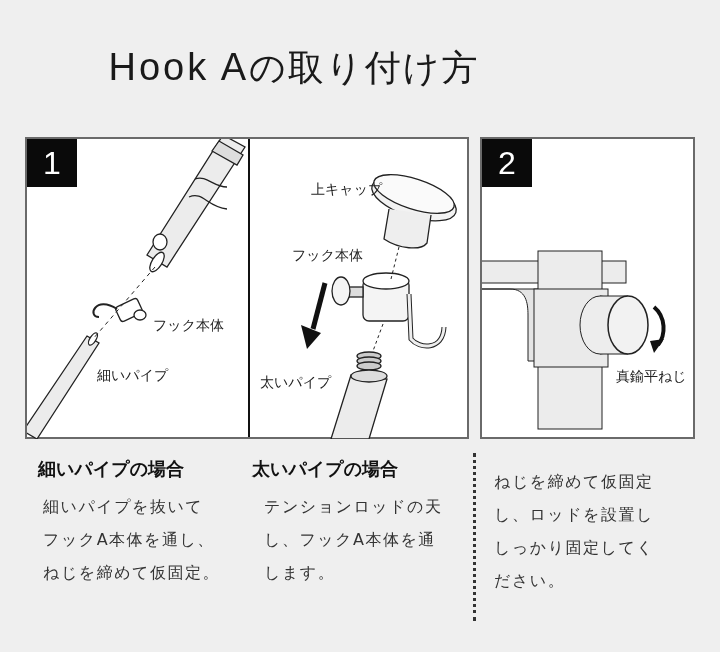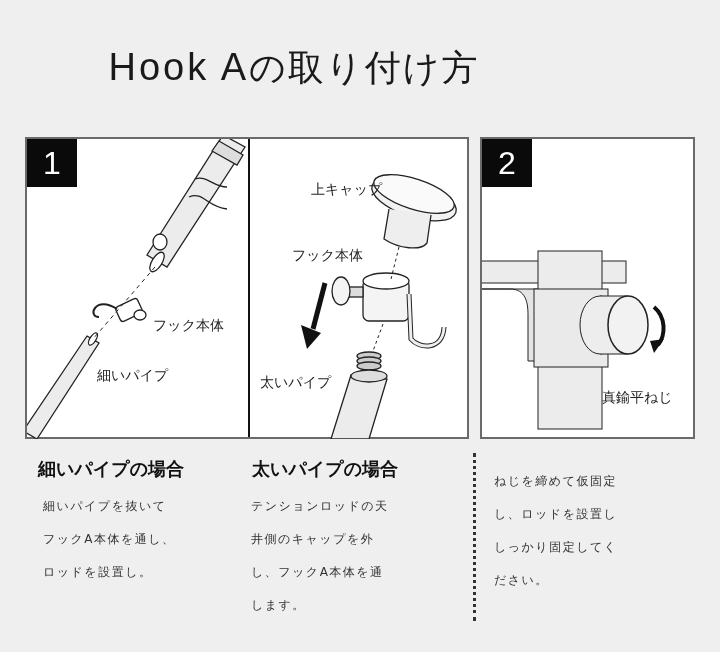--- a/index.html
+++ b/index.html
@@ -26,21 +26,21 @@
     font-size:32px; font-weight:300; display:flex; align-items:center; justify-content:center;
     font-family:"Liberation Sans","DejaVu Sans",sans-serif;
   }
   .illus { position:absolute; left:0; top:0; }
   .callout { position:absolute; font-size:14px; color:#222; white-space:nowrap; }
 
   .heading {
     position:absolute; font-size:18px; font-weight:bold; color:#111; white-space:nowrap;
   }
   .body-text {
-    position:absolute; font-size:12px; line-height:33px; color:#333; letter-spacing:1.5px;
+    position:absolute; font-size:16px; line-height:33px; color:#333; letter-spacing:1.5px;
   }
   .dotted {
     position:absolute; left:473px; top:453px; height:168px; width:0;
     border-left:3px dotted #333;
   }
 </style>
 </head>
 <body>
 
 <div class="title">
@@ -125,34 +125,33 @@
       <ellipse cx="118" cy="186" rx="20" ry="29" fill="#ededed"></ellipse>
       <rect x="118" y="157" width="28" height="58" fill="#ededed" stroke="none"></rect>
       <line x1="118" y1="157" x2="146" y2="157"></line>
       <line x1="118" y1="215" x2="146" y2="215"></line>
       <ellipse cx="146" cy="186" rx="20" ry="29" fill="#f2f2f2" stroke-width="1.5"></ellipse>
     </g>
 
     <path d="M172,168 C184,178 184,196 176,206" fill="none" stroke="#111" stroke-width="4"></path>
     <polygon points="168,202 182,200 172,214" fill="#111"></polygon>
   </svg>
-  <div class="callout" style="left:120px;top:229px;margin-top:21px;">真鍮平ねじ</div>
+  <div class="callout" style="left:134px;top:229px;">真鍮平ねじ</div>
 </div>
 
 <div class="heading" style="left:38px;top:457px;">細いパイプの場合</div>
 <div class="body-text" style="left:37px;top:490px;margin-left:6px;">
   <div>細いパイプを抜いて</div>
   <div>フックA本体を通し、</div>
-  <div>ロッドを設置し。</div>
+  <div>ねじを締めて仮固定。</div>
 </div>
 
 <div class="heading" style="left:252px;top:457px;">太いパイプの場合</div>
-<div class="body-text" style="left:251px;top:490px;">
+<div class="body-text" style="left:264px;top:490px;">
   <div>テンションロッドの天</div>
-  <div>井側のキャップを外</div>
   <div>し、フックA本体を通</div>
   <div>します。</div>
 </div>
 
 <div class="dotted"></div>
 
 <div class="body-text" style="left:494px;top:465px;">
   <div>ねじを締めて仮固定</div>
   <div>し、ロッドを設置し</div>
   <div>しっかり固定してく</div>

